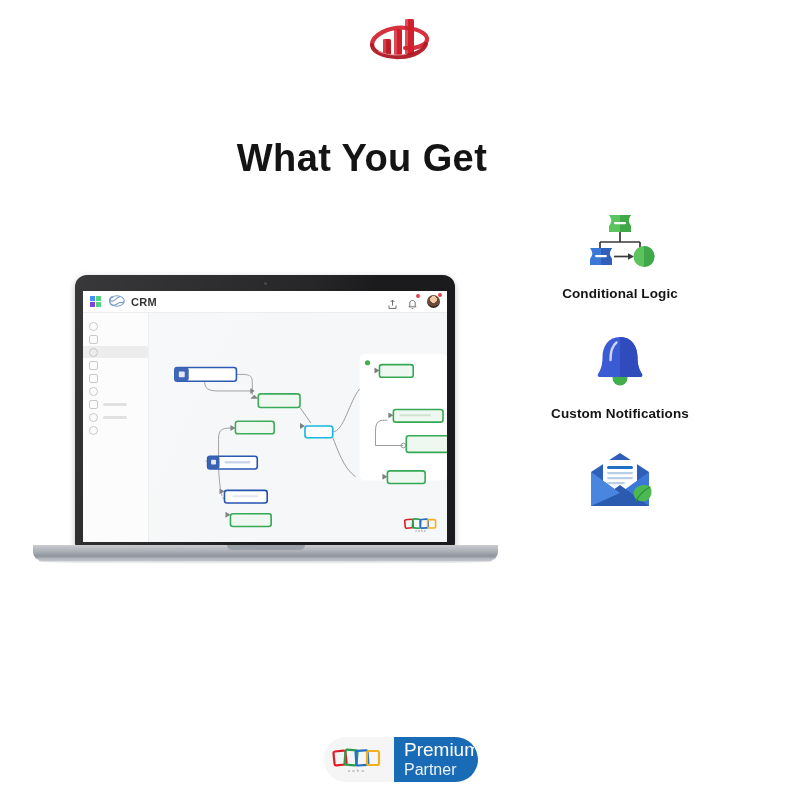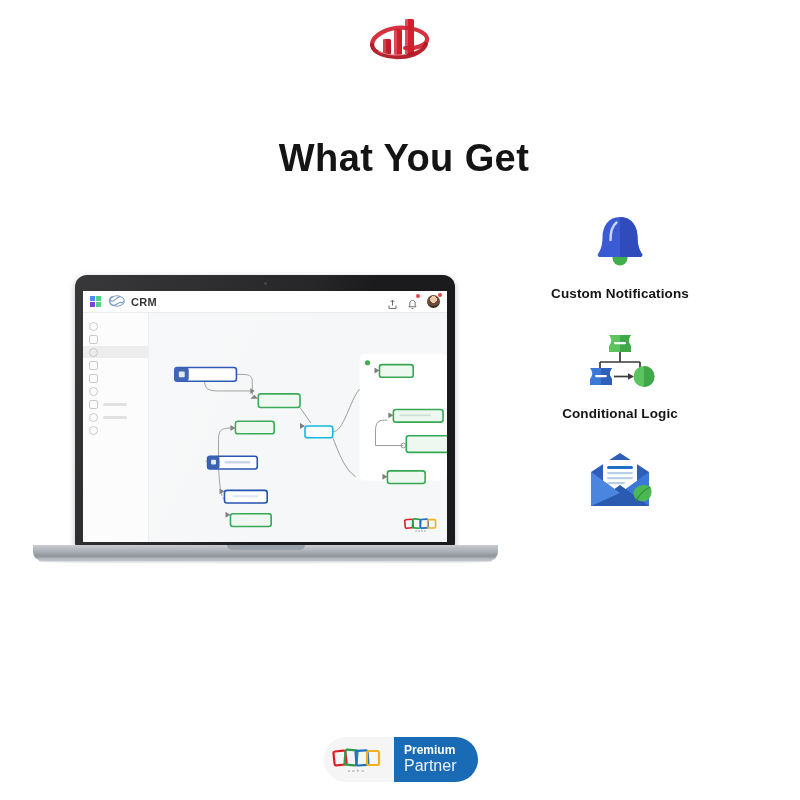--- a/index.html
+++ b/index.html
@@ -39,21 +39,20 @@
     position: absolute;
     left: 0;
     top: 112px;
     width: 724px;
     text-align: center;
     font-size: 38px;
     font-weight: bold;
     letter-spacing: 0.4px;
     color: #141414;
     font-family: "Liberation Sans", sans-serif;
-    margin-left: 42px;
   }
 
   
   #laptop {
     position: absolute;
     left: 33px;
     top: 275px;
     width: 465px;
     height: 300px;
   }
@@ -289,21 +288,21 @@
   .badge-right {
     flex: 1 1 auto;
     background: #1a6bb5;
     color: #ffffff;
     padding: 6px 0 6px 10px;
     box-sizing: border-box;
     display: flex;
     flex-direction: column;
     justify-content: center;
   }
-  .badge-premium { font-size: 12px; font-weight: bold; line-height: 1.05; }
+  .badge-premium { font-size: 19px; font-weight: normal; line-height: 1.05; }
   .badge-partner { font-size: 16px; font-weight: normal; line-height: 1.2; color: #eaf2f9; }
 </style>
 </head>
 <body>
 
 <div id="brand-logo">
   <div class="logo-mark">
     <svg width="66" height="50" viewBox="0 0 66 50">
 
       <rect x="16" y="28" width="8" height="16" rx="1.5" fill="#c21b28"></rect>
@@ -477,57 +476,57 @@
   </div>
 
   <div class="laptop-base"></div>
   <div class="laptop-foot"></div>
 </div>
 
 <div id="features">
 
   <div class="feature">
     <div class="feature-icon">
+      <svg width="72" height="62" viewBox="0 0 72 62">
+
+        <path d="M36 22 L36 32 M16 32 L56 32 M16 32 L16 40 M56 32 L56 40" fill="none" stroke="#3a3a3a" stroke-width="1.7"></path>
+
+        <path d="M25 5 H47 C44 9.5 44 11.5 47 16 V22 H25 V16 C28 11.5 28 9.5 25 5 Z" fill="#5cc45f"></path>
+        <path d="M36 5 H47 C44 9.5 44 11.5 47 16 V22 H36 Z" fill="#41a84a"></path>
+        <rect x="30" y="12" width="12" height="2.2" rx="1.1" fill="#ffffff"></rect>
+
+        <path d="M6 38 H28 C25 42.5 25 44.5 28 49 V55 H6 V49 C9 44.5 9 42.5 6 38 Z" fill="#3b78d8"></path>
+        <path d="M17 38 H28 C25 42.5 25 44.5 28 49 V55 H17 Z" fill="#2f5fb8"></path>
+        <rect x="11" y="45" width="12" height="2.2" rx="1.1" fill="#ffffff"></rect>
+
+        <path d="M30 46.5 L46 46.5" fill="none" stroke="#3a3a3a" stroke-width="1.7"></path>
+        <polygon points="50,46.5 44,43.2 44,49.8" fill="#3a3a3a"></polygon>
+
+        <circle cx="60" cy="46.5" r="10.5" fill="#5cc45f"></circle>
+        <path d="M60 36 a10.5 10.5 0 0 1 0 21 Z" fill="#41a84a"></path>
+      </svg>
+    </div>
+    <div class="feature-label">Conditional Logic</div>
+  </div>
+
+  <div class="feature">
+    <div class="feature-icon">
       <svg width="62" height="62" viewBox="0 0 62 62">
         <circle cx="31" cy="48" r="7.5" fill="#3fae4b"></circle>
         <path d="M31 45 a7.5 7.5 0 0 0 7.4 -6.3 L23.6 38.7 A7.5 7.5 0 0 0 31 45 Z" fill="#2f8c3b"></path>
         <path d="M31 7 C19.5 7 13.5 16 13.5 27.5 C13.5 36 11 41 9 44 C8.2 45.3 9 47 10.6 47 L51.4 47 C53 47 53.8 45.3 53 44 C51 41 48.5 36 48.5 27.5 C48.5 16 42.5 7 31 7 Z" fill="#3b5bd4"></path>
         <path d="M31 7 C42.5 7 48.5 16 48.5 27.5 C48.5 36 51 41 53 44 C53.8 45.3 53 47 51.4 47 L31 47 Z" fill="#2f4bbc"></path>
         <path d="M21.5 30 C21.5 21 23.5 15.5 27.5 12.5" fill="none" stroke="#ffffff" stroke-width="2.4" stroke-linecap="round" opacity=".75"></path>
       </svg>
     </div>
     <div class="feature-label">Custom Notifications</div>
   </div>
 
   <div class="feature">
     <div class="feature-icon">
-      <svg width="72" height="62" viewBox="0 0 72 62">
-
-        <path d="M36 22 L36 32 M16 32 L56 32 M16 32 L16 40 M56 32 L56 40" fill="none" stroke="#3a3a3a" stroke-width="1.7"></path>
-
-        <path d="M25 5 H47 C44 9.5 44 11.5 47 16 V22 H25 V16 C28 11.5 28 9.5 25 5 Z" fill="#5cc45f"></path>
-        <path d="M36 5 H47 C44 9.5 44 11.5 47 16 V22 H36 Z" fill="#41a84a"></path>
-        <rect x="30" y="12" width="12" height="2.2" rx="1.1" fill="#ffffff"></rect>
-
-        <path d="M6 38 H28 C25 42.5 25 44.5 28 49 V55 H6 V49 C9 44.5 9 42.5 6 38 Z" fill="#3b78d8"></path>
-        <path d="M17 38 H28 C25 42.5 25 44.5 28 49 V55 H17 Z" fill="#2f5fb8"></path>
-        <rect x="11" y="45" width="12" height="2.2" rx="1.1" fill="#ffffff"></rect>
-
-        <path d="M30 46.5 L46 46.5" fill="none" stroke="#3a3a3a" stroke-width="1.7"></path>
-        <polygon points="50,46.5 44,43.2 44,49.8" fill="#3a3a3a"></polygon>
-
-        <circle cx="60" cy="46.5" r="10.5" fill="#5cc45f"></circle>
-        <path d="M60 36 a10.5 10.5 0 0 1 0 21 Z" fill="#41a84a"></path>
-      </svg>
-    </div>
-    <div class="feature-label">Conditional Logic</div>
-  </div>
-
-  <div class="feature">
-    <div class="feature-icon">
       <svg width="78" height="62" viewBox="0 0 78 62">
 
         <path d="M10 22 L39 3 L68 22 L68 55 L10 55 Z" fill="#2f5fb8"></path>
 
         <rect x="22" y="10" width="34" height="32" rx="1.5" fill="#ffffff"></rect>
         <rect x="26" y="16" width="26" height="3" rx="1.5" fill="#1f6fc4"></rect>
         <rect x="26" y="22" width="26" height="2.2" rx="1.1" fill="#b8cfe8"></rect>
         <rect x="26" y="27" width="26" height="2.2" rx="1.1" fill="#b8cfe8"></rect>
         <rect x="26" y="32" width="18" height="2.2" rx="1.1" fill="#b8cfe8"></rect>
 

